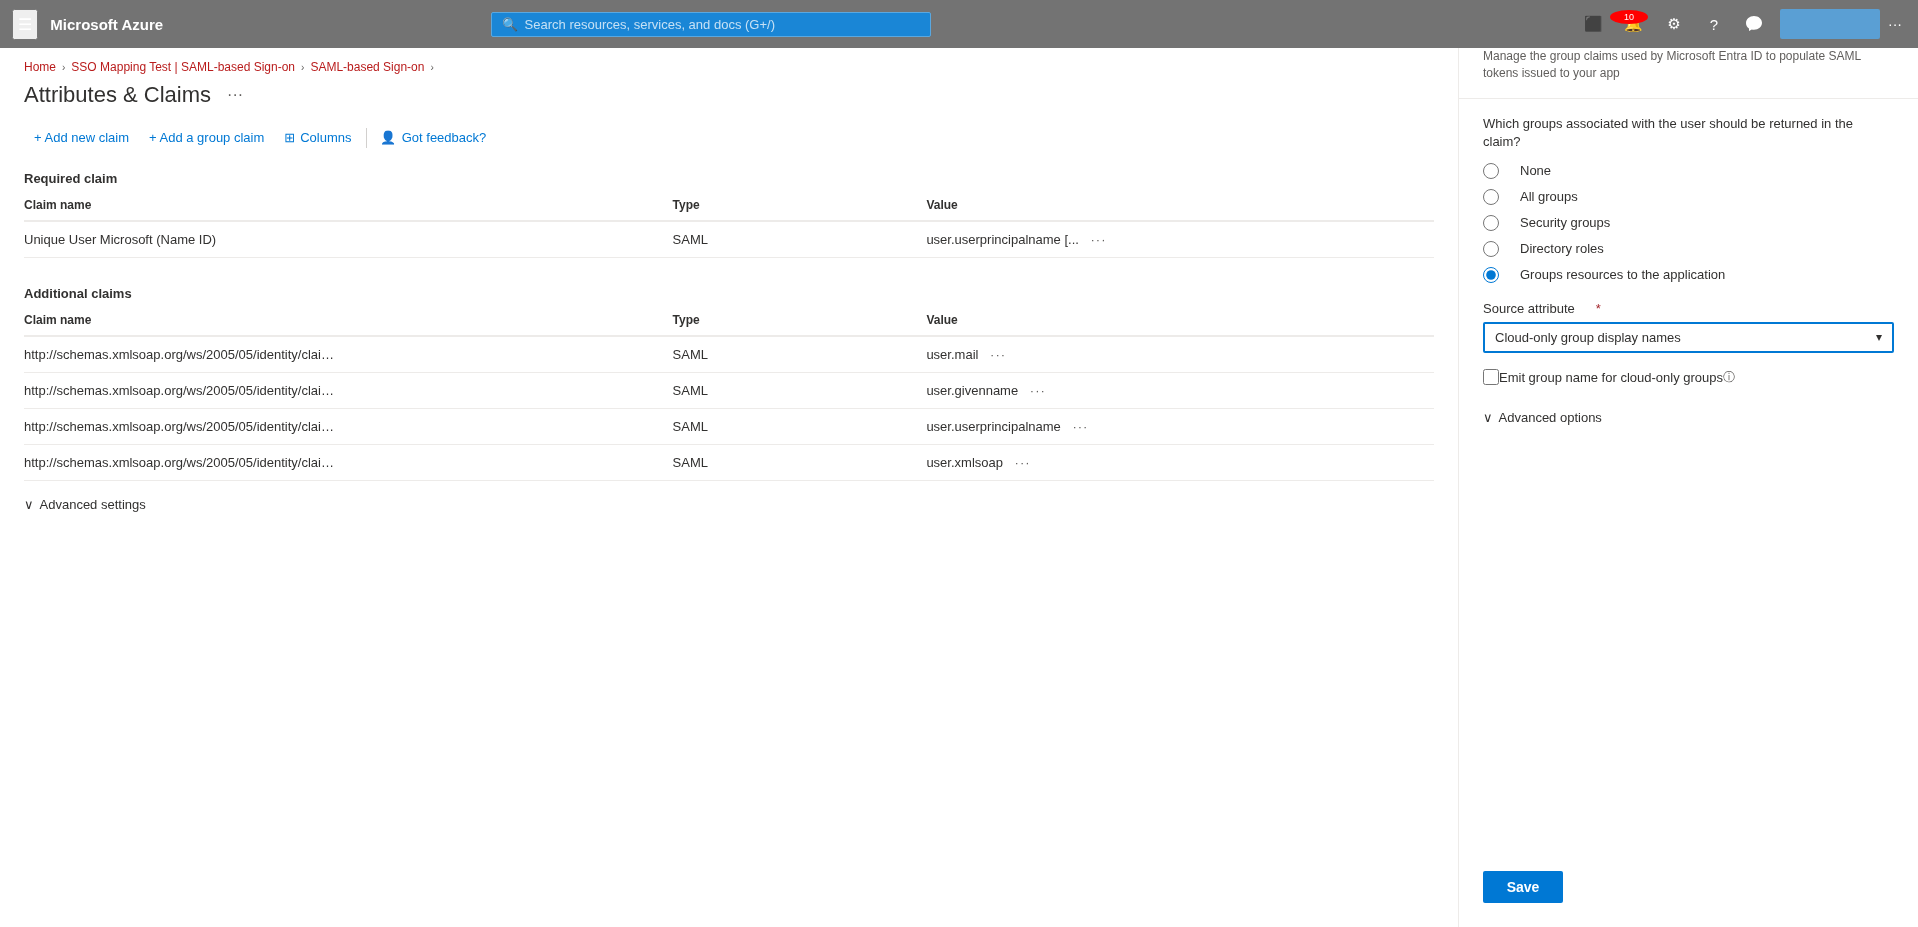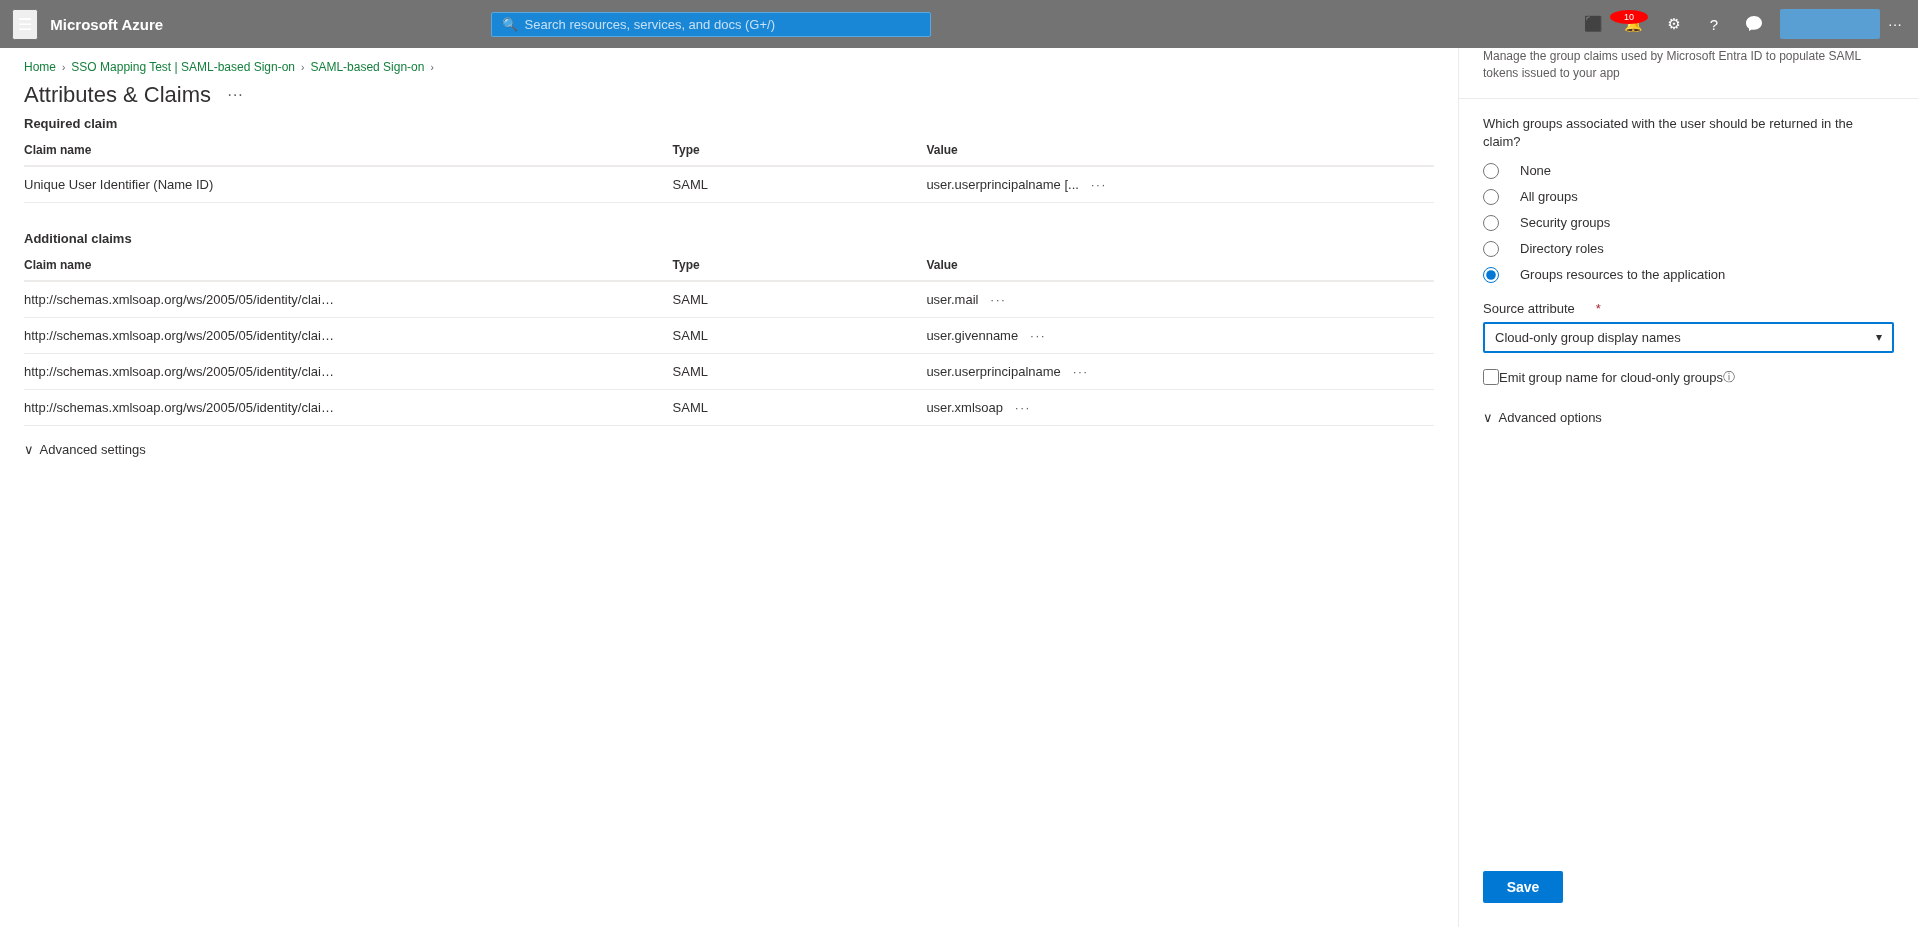--- a/index.html
+++ b/index.html
@@ -48,21 +48,21 @@
     
     .content-pane {
       flex: 1; overflow-y: auto; background: #ffffff; padding: 0;
     }
 
     
     .breadcrumb {
       display: flex; align-items: center; gap: 6px;
       padding: 12px 24px 0; font-size: 12px; color: #0078d4;
     }
-    .breadcrumb a { color: #15803d; text-decoration: none; }
+    .breadcrumb a { color: #b91c1c; text-decoration: none; }
     .breadcrumb-chevron { color: #605e5c; font-size: 10px; }
 
     
     .page-title-row {
       display: flex; align-items: center; gap: 10px;
       padding: 8px 24px 0;
     }
     .page-title { font-size: 22px; font-weight: 400; color: #323130; }
     .page-title-more { color: #605e5c; cursor: pointer; font-size: 16px; padding: 2px 6px; }
 
@@ -227,34 +227,51 @@
       <span class="breadcrumb-chevron">›</span>
       <a href="#">SAML-based Sign-on</a>
       <span class="breadcrumb-chevron">›</span>
     </nav>
 
     <div class="page-title-row">
       <h1 class="page-title">Attributes &amp; Claims</h1>
       <span class="page-title-more">···</span>
     </div>
 
+    <div class="toolbar">
+      <button class="toolbar-btn">
+        <span>+ Add new claim</span>
+      </button>
+      <button class="toolbar-btn">
+        <span>+ Add a group claim</span>
+      </button>
+      <button class="toolbar-btn">
+        <span style="font-size:13px;">⊞</span>
+        <span>Columns</span>
+      </button>
+      <div class="toolbar-divider"></div>
+      <button class="toolbar-btn">
+        <span>👤</span>
+        <span>Got feedback?</span>
+      </button>
+    </div>
 
     <div class="section">
       <div class="section-title">Required claim</div>
       <table>
         <thead>
           <tr>
             <th style="width:46%">Claim name</th>
             <th style="width:18%">Type</th>
             <th>Value</th>
           </tr>
         </thead>
         <tbody>
           <tr>
-            <td>Unique User Identifier (Name ID)</td>
+            <td>Unique User Microsoft (Name ID)</td>
             <td>SAML</td>
             <td>
               <span>user.userprincipalname [...</span>
               <span class="td-more" style="margin-left:8px;">···</span>
             </td>
           </tr>
         </tbody>
       </table>
     </div>
 

